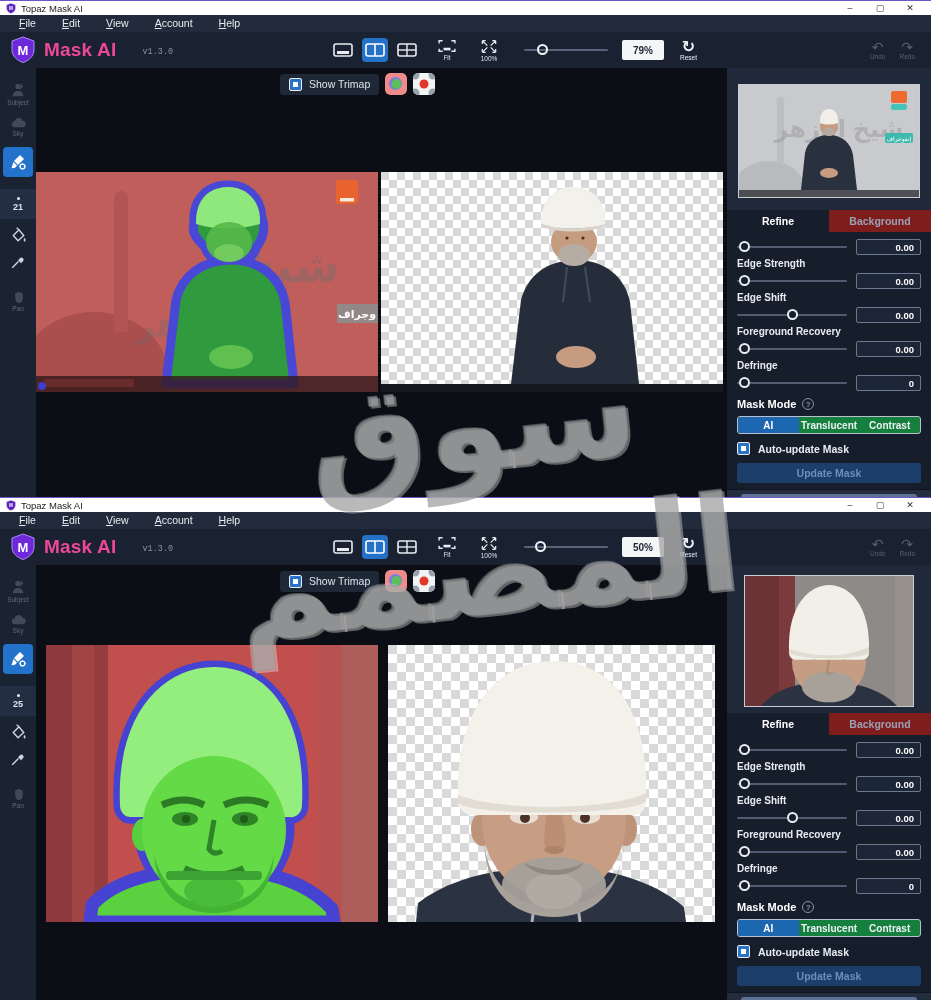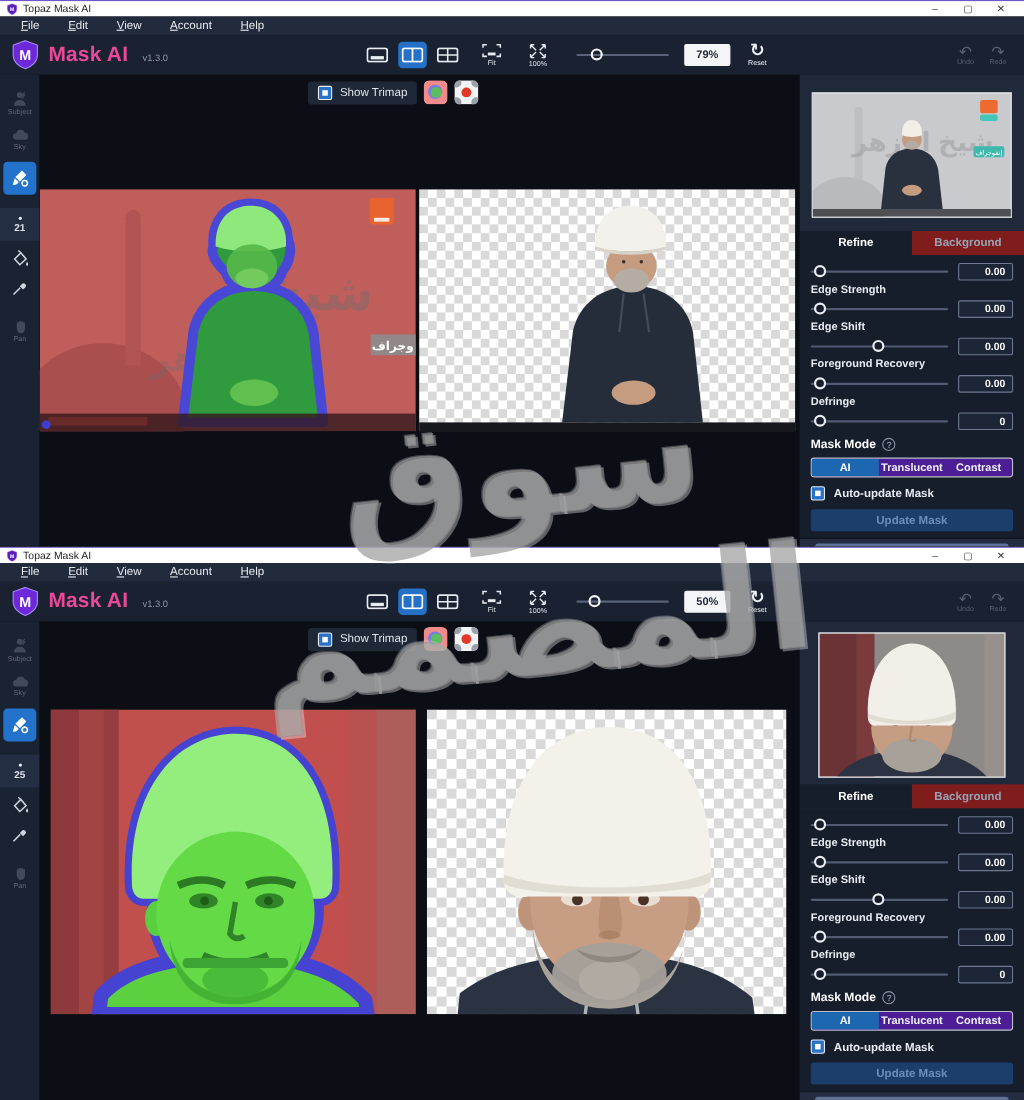--- a/index.html
+++ b/index.html
@@ -16,21 +16,21 @@
   .titlebar .ttext{font-size:9.5px;color:#1c1c1c;flex:1;}
   .wctl{display:flex;gap:0;align-items:center;}
   .wctl span{width:30px;text-align:center;font-size:9px;color:#333;cursor:default;}
   .menubar{height:17px;background:#222b3b;display:flex;align-items:center;padding-left:6px;}
   .menu-item{display:inline-block;color:#e7eaef;font-size:10.5px;padding:0 13px;line-height:17px;}
   .menu-item::first-letter{text-decoration:underline;}
   .appheader{height:36px;background:#1a2231;display:flex;align-items:center;padding:0 10px;}
   .brand{display:flex;align-items:center;gap:8px;width:200px;}
   .brand .hlogo{width:26px;height:28px;}
   .appname{color:#ec4899;font-size:19px;font-weight:bold;letter-spacing:.2px;}
-  .appver{color:#8b94a7;font-size:8.5px;margin-left:5px;margin-top:4px;}
+  .appver{color:#8b94a7;font-size:8.5px;margin-left:18px;margin-top:4px;font-family:Liberation Mono, monospace;}
   .centertools{display:flex;align-items:center;gap:6px;margin-left:120px;}
   .viewbtn{width:26px;height:24px;border-radius:4px;display:flex;align-items:center;justify-content:center;}
   .viewbtn.sel{background:#2471c7;}
   .tbtn{display:flex;flex-direction:column;align-items:center;justify-content:center;color:#dfe4ec;font-size:6.5px;gap:1px;width:30px;height:28px;margin-left:6px;}
   .zslider{position:relative;width:84px;height:16px;margin:0 8px 0 14px;}
   .ztrack{position:absolute;left:0;right:0;top:7px;height:2px;background:#58637a;border-radius:2px;}
   .zknob{position:absolute;top:2px;width:11px;height:11px;border:2px solid #f2f4f8;border-radius:50%;background:transparent;}
   .zoomval{min-width:42px;height:20px;background:#f4f5f7;border-radius:2px;color:#1d2433;font-size:10px;font-weight:bold;display:flex;align-items:center;justify-content:center;}
   .resetbtn{display:flex;flex-direction:column;align-items:center;color:#eef1f6;font-size:6.5px;margin-left:10px;}
   .resetbtn .g{font-size:16px;line-height:14px;font-weight:bold;}
@@ -70,26 +70,26 @@
   .thumbwrap svg{display:block;width:100%;height:100%;}
   .tabs{display:flex;height:22px;flex:0 0 auto;}
   .tab{flex:1;font-size:10.5px;font-weight:bold;display:flex;align-items:center;justify-content:center;}
   .tab.active{background:#161d2b;color:#ffffff;}
   .tab.inactive{background:#7f1d1d;color:#98a2b6;}
   .sliders{background:#161d2b;padding:6px 10px 2px;flex:0 0 auto;}
   .srow{display:flex;align-items:center;height:18px;}
   .strack{position:relative;flex:1;height:16px;margin-right:9px;}
   .strack .line{position:absolute;left:0;right:0;top:7px;height:2px;background:#515c72;border-radius:2px;}
   .sknob{position:absolute;top:2px;width:11px;height:11px;border:2px solid #e9edf3;border-radius:50%;background:#161d2b;}
-  .sval{width:50px;height:16px;background:#1d2636;border:1px solid #6b7890;border-radius:2px;color:#fff;font-size:9.5px;font-weight:bold;text-align:right;line-height:15px;padding-right:6px;}
+  .sval{width:65px;height:16px;background:#1d2636;border:1px solid #6b7890;border-radius:2px;color:#fff;font-size:9.5px;font-weight:bold;text-align:right;line-height:15px;padding-right:6px;}
   .slabel{height:13px;font-size:10px;font-weight:bold;color:#e8ecf2;line-height:13px;margin:1px 0 2px;}
   .maskmode{background:#161d2b;padding:2px 10px 0;flex:0 0 auto;}
   .mmhead{display:flex;align-items:center;gap:6px;color:#fff;font-size:11px;font-weight:bold;height:16px;}
   .help{width:12px;height:12px;border:1px solid #8a93a5;border-radius:50%;color:#8a93a5;font-size:8px;display:flex;align-items:center;justify-content:center;}
-  .seg{display:flex;height:18px;border:1px solid #b9c0cc;border-radius:3px;overflow:hidden;margin-top:4px;background:#4c1d95;}
+  .seg{display:flex;height:18px;border:1px solid #b9c0cc;border-radius:3px;overflow:hidden;margin-top:4px;background:#15803d;}
   .segit{flex:1;font-size:10px;font-weight:bold;color:#eef1f6;display:flex;align-items:center;justify-content:center;}
   .segit.sel{background:#1d66b0;color:#fff;}
   .chkrow{display:flex;align-items:center;gap:8px;margin-top:8px;color:#e8ecf2;font-size:10.5px;font-weight:bold;}
   .updatebtn{margin:8px 0 6px;width:100%;height:20px;background:#1c3e6a;border:none;border-radius:3px;color:#6b8fb8;font-size:10.5px;font-weight:bold;}
   .saverow{margin-top:auto;border-top:1px solid #10141c;background:#232d3f;padding:4px 14px 5px;flex:0 0 auto;}
   .savebtn{width:100%;height:18px;background:#5d7294;border:none;border-radius:3px;color:#fff;font-size:10.5px;font-weight:bold;display:flex;align-items:center;justify-content:center;gap:7px;}
 
   
   #watermark{position:absolute;left:60px;top:352px;width:840px;text-align:center;z-index:60;pointer-events:none;
     font-family:"DejaVu Sans",sans-serif;font-weight:bold;font-size:132px;line-height:1.1;direction:rtl;

